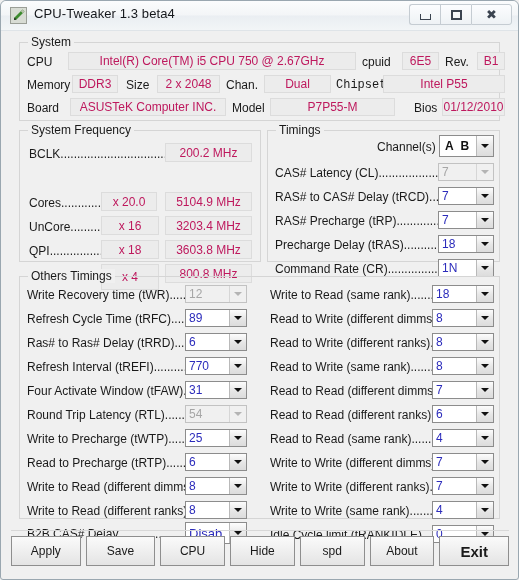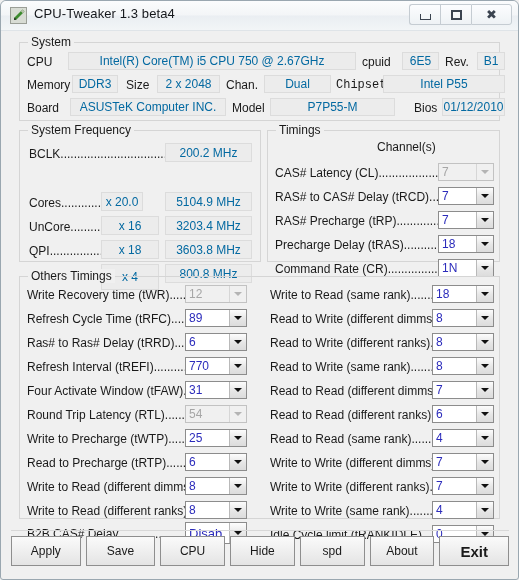--- a/index.html
+++ b/index.html
@@ -56,21 +56,21 @@
     position:absolute;top:-8px;left:8px;background:#f0f0f0;
     padding:0 3px;font-size:12px;color:#1a1a1a;white-space:nowrap;
   }
 
   .lbl{position:absolute;font-size:12px;color:#1a1a1a;white-space:nowrap;}
 
   
   .vbox{
     position:absolute;box-sizing:border-box;
     background:#ececec;border:1px solid #dcdcdc;
-    color:#0369a1;font-size:12px;
+    color:#be185d;font-size:12px;
     display:flex;align-items:center;justify-content:center;
     white-space:nowrap;overflow:hidden;
   }
 
   
   .combo{
     position:absolute;box-sizing:border-box;height:18px;
     background:#ffffff;border:1px solid #8c8c8c;
     display:flex;align-items:stretch;
   }
@@ -166,21 +166,21 @@
 
     <div class="group" style="left:17px;top:100px;width:242px;height:132px;">
       <span class="gtitle">System Frequency</span>
     </div>
     <span class="lbl" style="left:27px;top:117px;">BCLK...................................</span>
     <div class="vbox" style="left:163px;top:113px;width:87px;height:19px;">200.2 MHz</div>
 
     <div>
       <div>
         <span class="lbl" style="left:27px;top:166px;">Cores.............</span>
-        <div class="vbox" style="left:99px;top:162px;width:42px;height:19px;">x 20.0</div>
+        <div class="vbox" style="left:99px;top:162px;width:56px;height:19px;">x 20.0</div>
         <div class="vbox" style="left:163px;top:162px;width:87px;height:19px;">5104.9 MHz</div>
       </div>
       <div>
         <span class="lbl" style="left:27px;top:190px;">UnCore............</span>
         <div class="vbox" style="left:99px;top:186px;width:58px;height:19px;">x 16</div>
         <div class="vbox" style="left:163px;top:186px;width:87px;height:19px;">3203.4 MHz</div>
       </div>
       <div>
         <span class="lbl" style="left:27px;top:214px;">QPI................</span>
         <div class="vbox" style="left:99px;top:210px;width:58px;height:19px;">x 18</div>
@@ -190,20 +190,26 @@
         <span class="lbl" style="left:27px;top:238px;">RAM................</span>
         <div class="vbox" style="left:99px;top:234px;width:58px;height:26px;">x 4</div>
         <div class="vbox" style="left:163px;top:234px;width:87px;height:19px;">800.8 MHz</div>
       </div>
     </div>
 
     <div class="group" style="left:265px;top:100px;width:233px;height:132px;">
       <span class="gtitle">Timings</span>
     </div>
     <span class="lbl" style="left:375px;top:110px;">Channel(s)</span>
+    <div class="combo bold" style="left:437px;top:105px;width:55px;height:22px;">
+      <span class="cval">A  B</span>
+      <span class="carrow">
+          <i></i>
+        </span>
+    </div>
 
     <div>
       <div>
         <span class="lbl" style="left:273px;top:136px;">CAS# Latency (CL)....................</span>
         <div class="combo disabled" style="left:436px;top:133px;width:56px;">
           <span class="cval">7</span>
           <span class="carrow">
               <i></i>
             </span>
         </div>

